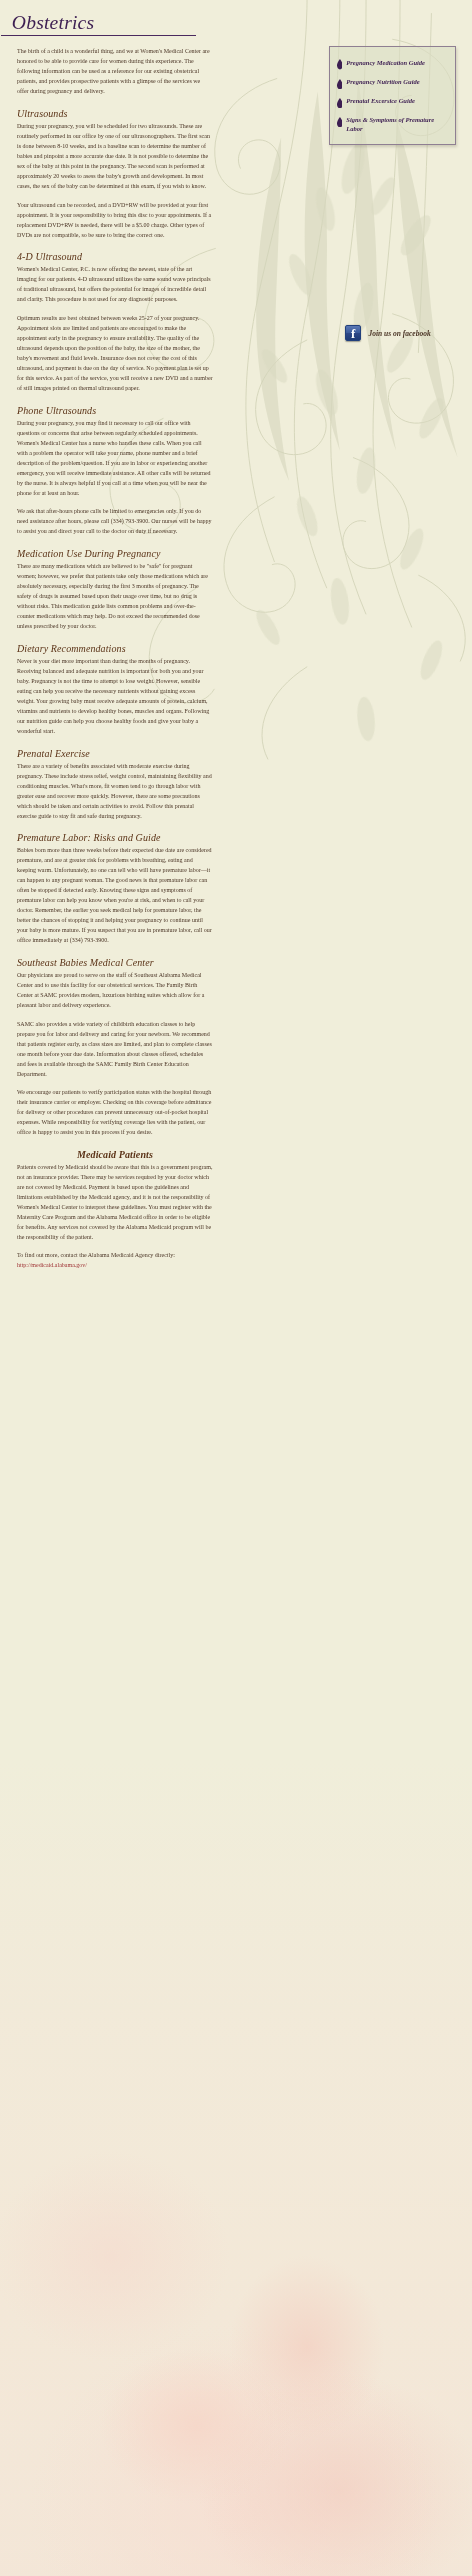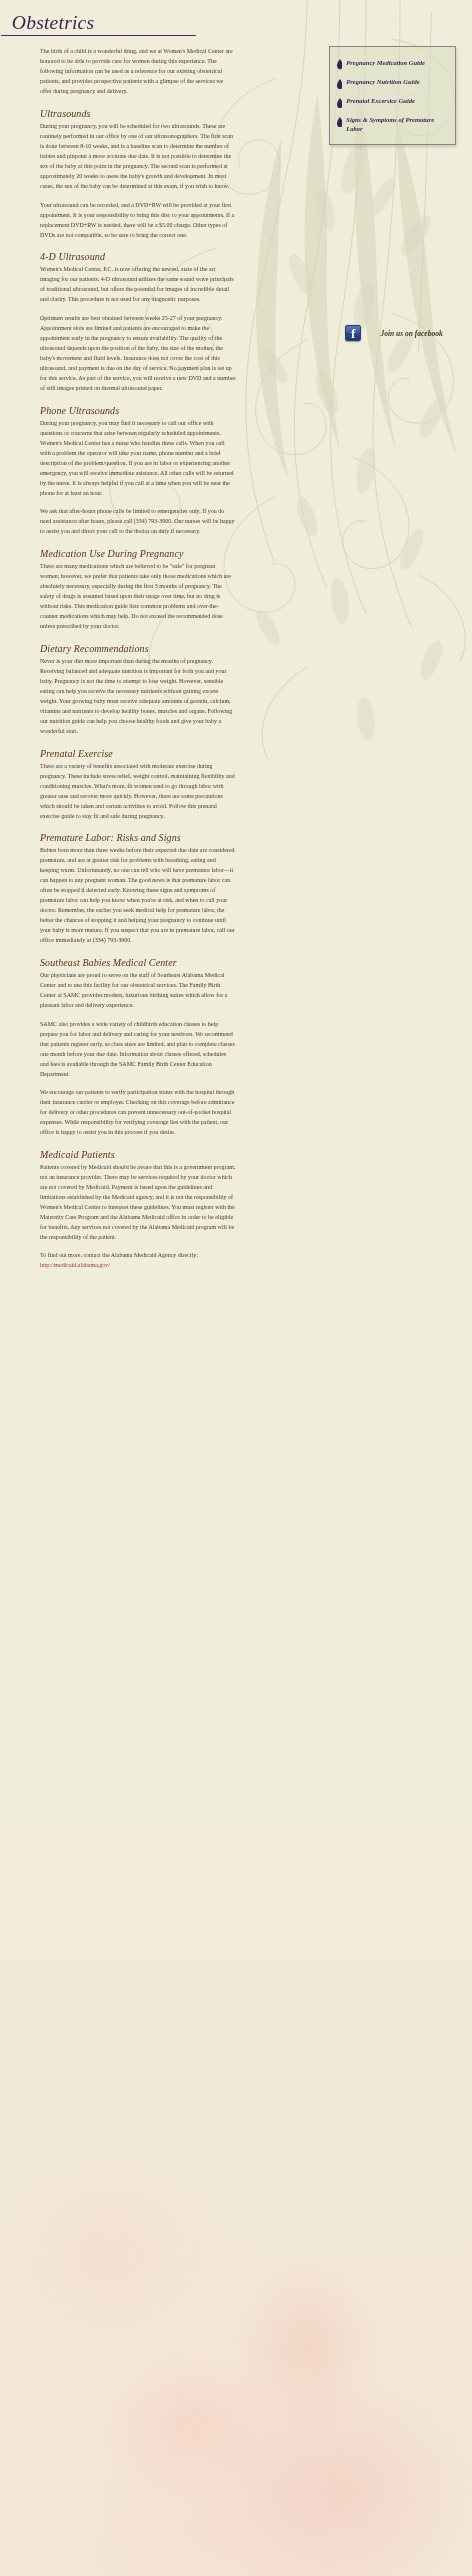--- a/index.html
+++ b/index.html
@@ -61,33 +61,33 @@
   .title-rule {
     height: 0.7px;
     background: #4a2a5e;
     margin: 0 0 0 0;
     width: 195px;
     margin-left: 1.3px;
   }
 
   .content {
     width: 196px;
-    margin-left: 40px;
+    margin-left: 17px;
     padding-top: 10.5px;
   }
 
   h2.sec-title {
     font-size: 10px;
     font-style: italic;
     font-weight: normal;
     color: #5b3317;
     margin: 11.8px 0 2px 0;
     letter-spacing: 0.1px;
   }
-  h2.sec-title.bold { font-weight: normal; }
+  h2.sec-title.bold { font-weight: bold; text-align: center; }
 
   p.body {
     font-size: 6px;
     line-height: 10px;
     color: #4b3526;
     margin: 0 0 8.5px 0;
     text-align: left;
   }
 
   a.ext-link {
@@ -155,21 +155,21 @@
     position: absolute;
     left: 0; right: 0; bottom: -1.3px;
     text-align: center;
     font-family: "Liberation Serif", serif;
     font-weight: bold;
     font-size: 13px;
     color: #ffffff;
     line-height: 14.4px;
   }
   .fb-text {
-    margin-left: 19px;
+    margin-left: 7px;
     font-size: 7.5px;
     font-style: italic;
     font-weight: bold;
     color: #4b3526;
     white-space: nowrap;
   }
 </style>
 </head>
 <body>
 
@@ -238,21 +238,21 @@
         <p class="body">Optimum results are best obtained between weeks 25-27 of your pregnancy. Appointment slots are limited and patients are encouraged to make the appointment early in the pregnancy to ensure availability. The quality of the ultrasound depends upon the position of the baby, the size of the mother, the baby's movement and fluid levels. Insurance does not cover the cost of this ultrasound, and payment is due on the day of service. No payment plan is set up for this service. As part of the service, you will receive a new DVD and a number of still images printed on thermal ultrasound paper.</p>
         <h2 class="sec-title">Phone Ultrasounds</h2>
         <p class="body">During your pregnancy, you may find it necessary to call our office with questions or concerns that arise between regularly scheduled appointments. Women's Medical Center has a nurse who handles these calls. When you call with a problem the operator will take your name, phone number and a brief description of the problem/question. If you are in labor or experiencing another emergency, you will receive immediate asistance. All other calls will be returned by the nurse. It is always helpful if you call at a time when you will be near the phone for at least an hour.</p>
         <p class="body">We ask that after-hours phone calls be limited to emergencies only. If you do need assistance after hours, please call (334) 793-3900. Our nurses will be happy to assist you and direct your call to the doctor on duty if necessary.</p>
         <h2 class="sec-title">Medication Use During Pregnancy</h2>
         <p class="body">There are many medications which are believed to be "safe" for pregnant women; however, we prefer that patients take only those medications which are absolutely necessary, especially during the first 3 months of pregnancy. The safety of drugs is assumed based upon their usage over time, but no drug is without risks. This medication guide lists common problems and over-the-counter medications which may help. Do not exceed the recommended dose unless prescribed by your doctor.</p>
         <h2 class="sec-title">Dietary Recommendations</h2>
         <p class="body">Never is your diet more important than during the months of pregnancy. Receiving balanced and adequate nutrition is important for both you and your baby. Pregnancy is not the time to attempt to lose weight. However, sensible eating can help you receive the necessary nutrients without gaining excess weight. Your growing baby must receive adequate amounts of protein, calcium, vitamins and nutrients to develop healthy bones, muscles and organs. Following our nutrition guide can help you choose healthy foods and give your baby a wonderful start.</p>
         <h2 class="sec-title">Prenatal Exercise</h2>
         <p class="body">There are a variety of benefits associated with moderate exercise during pregnancy. These include stress relief, weight control, maintaining flexibility and conditioning muscles. What's more, fit women tend to go through labor with greater ease and recover more quickly. However, there are some precautions which should be taken and certain activities to avoid. Follow this prenatal exercise guide to stay fit and safe during pregnancy.</p>
-        <h2 class="sec-title">Premature Labor: Risks and Signs</h2>
+        <h2 class="sec-title">Premature Labor: Risks and Guide</h2>
         <p class="body">Babies born more than three weeks before their expected due date are considered premature, and are at greater risk for problems with breathing, eating and keeping warm. Unfortunately, no one can tell who will have premature labor—it can happen to any pregnant woman. The good news is that premature labor can often be stopped if detected early. Knowing these signs and symptoms of premature labor can help you know when you're at risk, and when to call your doctor. Remember, the earlier you seek medical help for premature labor, the better the chances of stopping it and helping your pregnancy to continue until your baby is more mature. If you suspect that you are in premature labor, call our office immediately at (334) 793-3900.</p>
         <h2 class="sec-title">Southeast Babies Medical Center</h2>
         <p class="body">Our physicians are proud to serve on the staff of Southeast Alabama Medical Center and to use this facility for our obstetrical services. The Family Birth Center at SAMC provides modern, luxurious birthing suites which allow for a pleasant labor and delivery experience.</p>
         <p class="body">SAMC also provides a wide variety of childbirth education classes to help prepare you for labor and delivery and caring for your newborn. We recommend that patients register early, as class sizes are limited, and plan to complete classes one month before your due date. Information about classes offered, schedules and fees is available through the SAMC Family Birth Center Education Department.</p>
         <p class="body">We encourage our patients to verify participation status with the hospital through their insurance carrier or employer. Checking on this coverage before admittance for delivery or other procedures can prevent unnecessary out-of-pocket hospital expenses. While responsibility for verifying coverage lies with the patient, our office is happy to assist you in this process if you desire.</p>
         <h2 class="sec-title bold">Medicaid Patients</h2>
         <p class="body">Patients covered by Medicaid should be aware that this is a government program, not an insurance provider. There may be services required by your doctor which are not covered by Medicaid. Payment is based upon the guidelines and limitations established by the Medicaid agency, and it is not the responsibility of Women's Medical Center to interpret these guidelines. You must register with the Maternity Care Program and the Alabama Medicaid office in order to be eligible for benefits. Any services not covered by the Alabama Medicaid program will be the responsibility of the patient.</p>
       </div>
     <p class="body">
       <span>To find out more, contact the Alabama Medicaid Agency directly: </span><a class="ext-link" href="#">http://medicaid.alabama.gov/</a>

